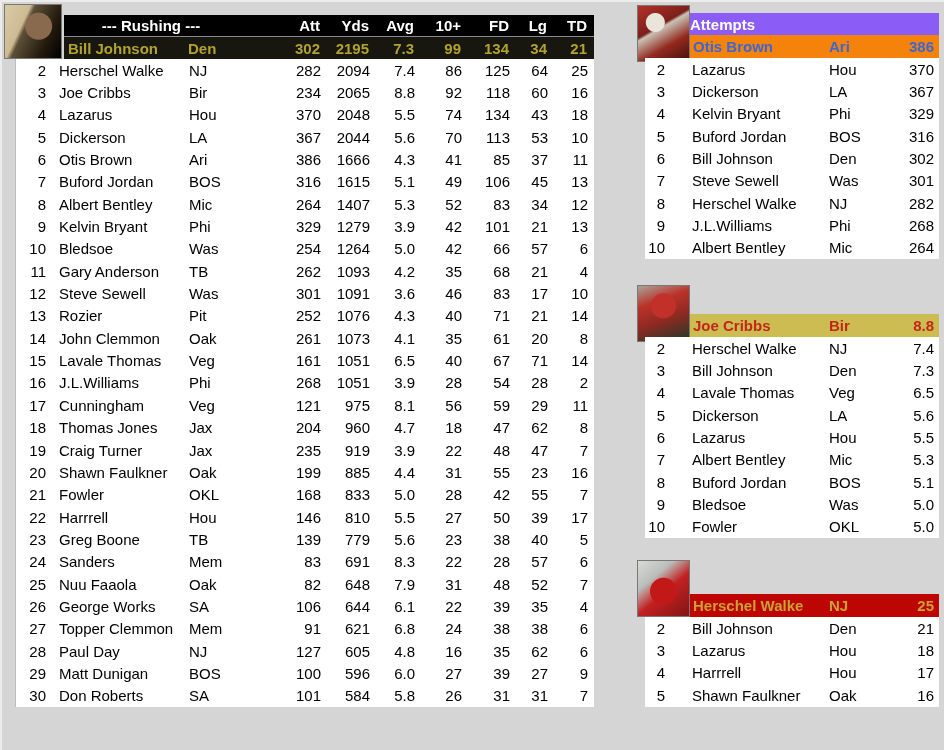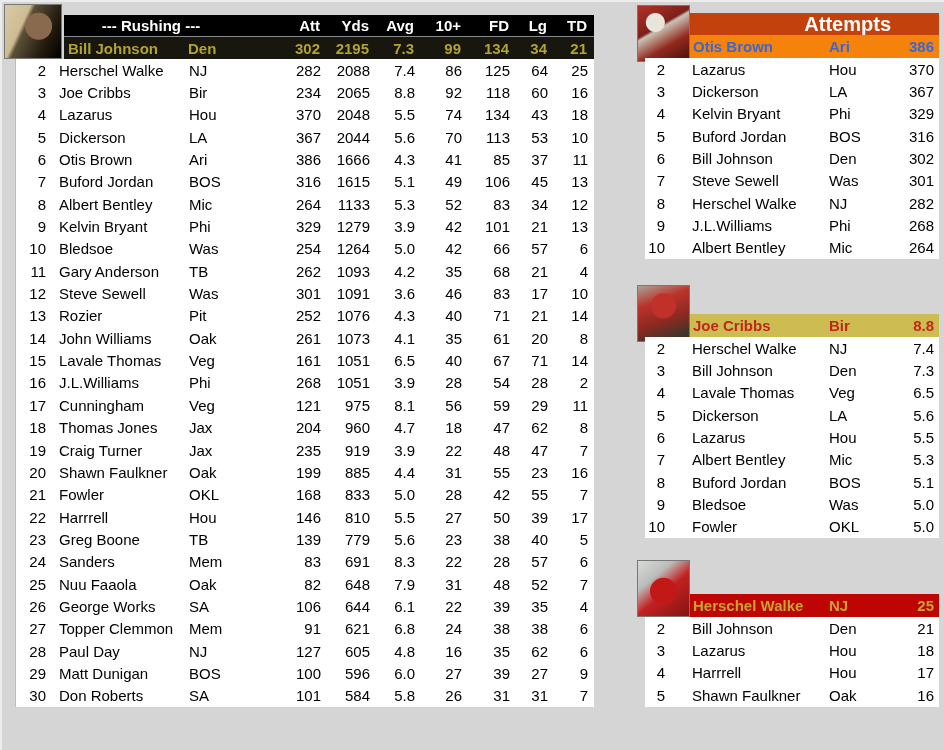--- a/index.html
+++ b/index.html
@@ -41,22 +41,22 @@
   .main-leader .l-num{text-align:right;}
   .main-body{position:absolute;left:13px;top:57px;width:579px;height:648px;background:#fff;
     box-sizing:border-box;padding-right:7px;border-left:1px solid #bdbdbd;font-size:15px;color:#000;}
   .main-body .trow{display:grid;grid-template-columns:30px 143px 50px 82px 49px 45px 47px 48px 38px 40px;
     height:22.345px;align-items:center;}
   .c-rank{text-align:right;}
   .c-name{padding-left:13px;white-space:nowrap;overflow:hidden;}
   .c-att,.c-yds,.c-avg,.c-tp,.c-fd,.c-lg,.c-td{text-align:right;}
 
   
-  .panel-header{position:absolute;left:688px;width:249px;height:22px;background:#c2410c;color:#fff;
-    font-weight:bold;font-size:20px;display:flex;align-items:center;justify-content:flex-end;
+  .panel-header{position:absolute;left:688px;width:249px;height:22px;background:#8b5cf6;color:#fff;
+    font-weight:bold;font-size:15px;display:flex;align-items:center;justify-content:flex-start;
     box-sizing:border-box;padding-right:48px;}
   .panel-leader{position:absolute;left:688px;width:249px;height:23px;display:grid;
     grid-template-columns:139px 75px 35px;align-items:center;font-weight:bold;font-size:15px;}
   .panel-leader .pl-name{padding-left:3px;white-space:nowrap;overflow:hidden;}
   .panel-leader .pl-val{text-align:right;padding-right:5px;}
   .panel-body{position:absolute;left:643px;width:294px;background:#fff;font-size:15px;color:#000;}
   .panel-body .trow{display:grid;grid-template-columns:20px 137px 75px 62px;height:22.35px;align-items:center;}
   .p-rank{text-align:right;}
   .p-name{padding-left:27px;white-space:nowrap;overflow:hidden;}
   .p-team{padding-left:27px;}
@@ -98,21 +98,21 @@
     <span class="l-num">34</span>
     <span class="l-num">21</span>
   </div>
 
   <div class="main-body">
       <div class="trow">
         <span class="c-rank">2</span>
         <span class="c-name">Herschel Walke</span>
         <span class="c-team">NJ</span>
         <span class="c-att">282</span>
-        <span class="c-yds">2088</span>
+        <span class="c-yds">2094</span>
         <span class="c-avg">7.4</span>
         <span class="c-tp">86</span>
         <span class="c-fd">125</span>
         <span class="c-lg">64</span>
         <span class="c-td">25</span>
       </div>
       <div class="trow">
         <span class="c-rank">3</span>
         <span class="c-name">Joe Cribbs</span>
         <span class="c-team">Bir</span>
@@ -170,21 +170,21 @@
         <span class="c-tp">49</span>
         <span class="c-fd">106</span>
         <span class="c-lg">45</span>
         <span class="c-td">13</span>
       </div>
       <div class="trow">
         <span class="c-rank">8</span>
         <span class="c-name">Albert Bentley</span>
         <span class="c-team">Mic</span>
         <span class="c-att">264</span>
-        <span class="c-yds">1133</span>
+        <span class="c-yds">1407</span>
         <span class="c-avg">5.3</span>
         <span class="c-tp">52</span>
         <span class="c-fd">83</span>
         <span class="c-lg">34</span>
         <span class="c-td">12</span>
       </div>
       <div class="trow">
         <span class="c-rank">9</span>
         <span class="c-name">Kelvin Bryant</span>
         <span class="c-team">Phi</span>
@@ -239,21 +239,21 @@
         <span class="c-att">252</span>
         <span class="c-yds">1076</span>
         <span class="c-avg">4.3</span>
         <span class="c-tp">40</span>
         <span class="c-fd">71</span>
         <span class="c-lg">21</span>
         <span class="c-td">14</span>
       </div>
       <div class="trow">
         <span class="c-rank">14</span>
-        <span class="c-name">John Williams</span>
+        <span class="c-name">John Clemmon</span>
         <span class="c-team">Oak</span>
         <span class="c-att">261</span>
         <span class="c-yds">1073</span>
         <span class="c-avg">4.1</span>
         <span class="c-tp">35</span>
         <span class="c-fd">61</span>
         <span class="c-lg">20</span>
         <span class="c-td">8</span>
       </div>
       <div class="trow">

